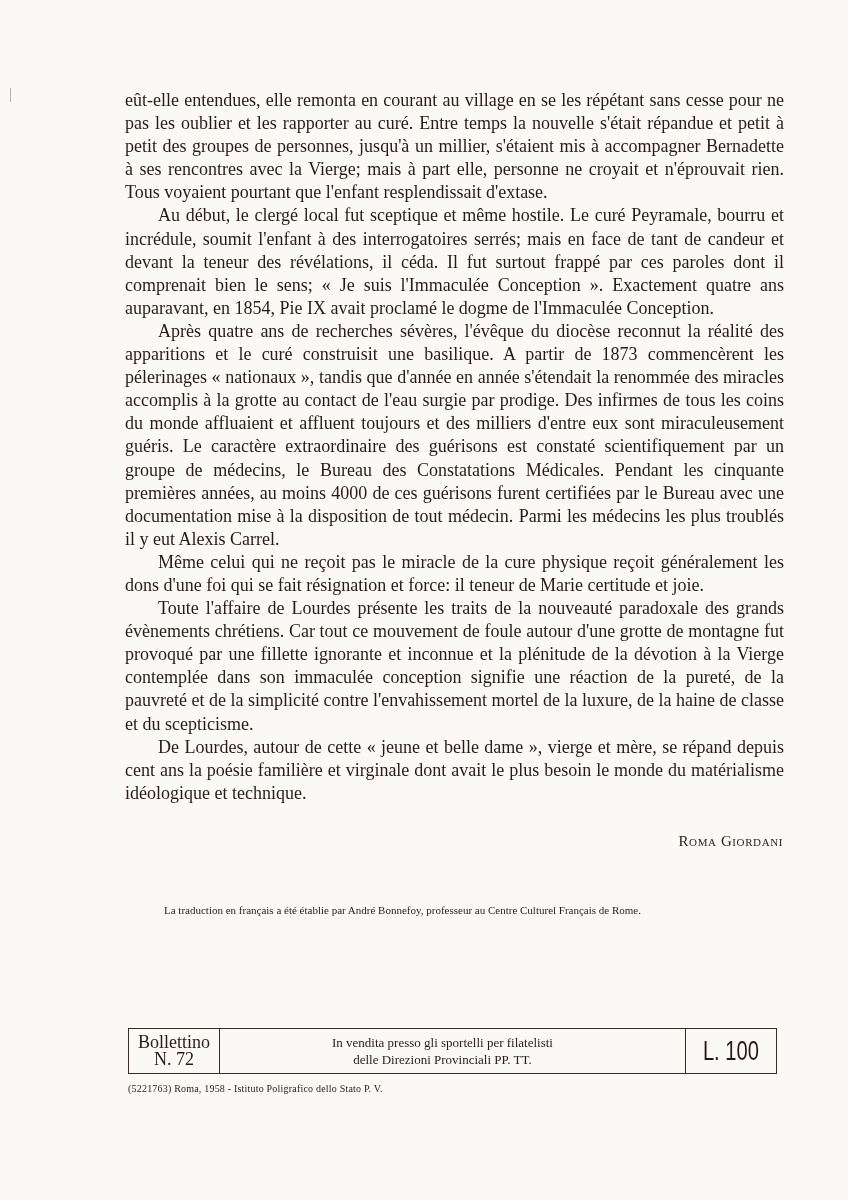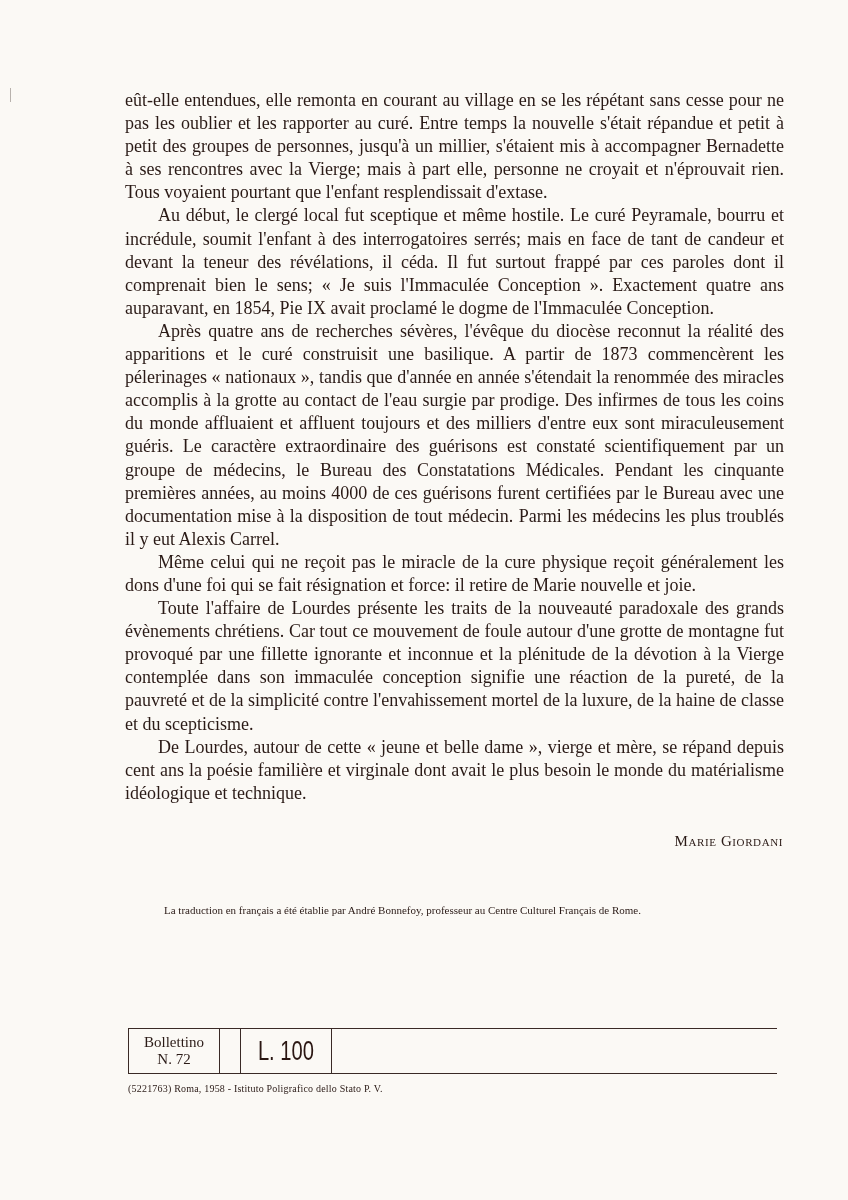--- a/index.html
+++ b/index.html
@@ -36,21 +36,21 @@
   }
   .footer-box {
     position: absolute; left: 128px; top: 1028px; width: 649px; height: 44px;
     border-top: 1.5px solid #3a2a26;
     border-bottom: 1.5px solid #3a2a26;
     display: flex; align-items: stretch;
   }
   .footer-box .cell { display: flex; flex-direction: column; justify-content: center; align-items: center; }
   .bulletin-cell {
     width: 90px; border-left: 1.2px solid #3a2a26; border-right: 1.2px solid #3a2a26;
-    font-size: 15px; line-height: 17px;
+    font-size: 18px; line-height: 17px;
   }
   .sale-cell {
     flex: 1; font-size: 13px; line-height: 17px; text-align: center;
   }
   .price-wrap {
     width: 90px; border-left: 1.2px solid #3a2a26; border-right: 1.2px solid #3a2a26;
     display: flex; align-items: center; justify-content: center;
     margin-left: 20px;
   }
   .price-wrap span {
@@ -65,32 +65,36 @@
 </style>
 </head>
 <body>
 
 <div class="page-mark"></div>
 
 <div class="body-text">
   <p class="first">eût-elle entendues, elle remonta en courant au village en se les répétant sans cesse pour ne pas les oublier et les rapporter au curé. Entre temps la nouvelle s'était répandue et petit à petit des groupes de personnes, jusqu'à un millier, s'étaient mis à accompagner Bernadette à ses rencontres avec la Vierge; mais à part elle, personne ne croyait et n'éprouvait rien. Tous voyaient pourtant que l'enfant resplendissait d'extase.</p>
   <p>Au début, le clergé local fut sceptique et même hostile. Le curé Peyramale, bourru et incrédule, soumit l'enfant à des interrogatoires serrés; mais en face de tant de can­deur et devant la teneur des révélations, il céda. Il fut surtout frappé par ces paroles dont il comprenait bien le sens; « Je suis l'Immaculée Conception ». Exactement quatre ans auparavant, en 1854, Pie IX avait proclamé le dogme de l'Immaculée Conception.</p>
   <p>Après quatre ans de recherches sévères, l'évêque du diocèse reconnut la réalité des apparitions et le curé construisit une basilique. A partir de 1873 commencèrent les pélerinages « nationaux », tandis que d'année en année s'étendait la renommée des miracles accomplis à la grotte au contact de l'eau surgie par prodige. Des infirmes de tous les coins du monde affluaient et affluent toujours et des milliers d'entre eux sont miraculeusement guéris. Le caractère extraordinaire des guérisons est constaté scientifi­quement par un groupe de médecins, le Bureau des Constatations Médicales. Pendant les cinquante premières années, au moins 4000 de ces guérisons furent certifiées par le Bureau avec une documentation mise à la disposition de tout médecin. Parmi les mé­decins les plus troublés il y eut Alexis Carrel.</p>
-  <p>Même celui qui ne reçoit pas le miracle de la cure physique reçoit généralement les dons d'une foi qui se fait résignation et force: il retire de Marie nouvelle et joie.</p>
+  <p>Même celui qui ne reçoit pas le miracle de la cure physique reçoit généralement les dons d'une foi qui se fait résignation et force: il teneur de Marie certitude et joie.</p>
   <p>Toute l'affaire de Lourdes présente les traits de la nouveauté paradoxale des grands évènements chrétiens. Car tout ce mouvement de foule autour d'une grotte de mon­tagne fut provoqué par une fillette ignorante et inconnue et la plénitude de la dé­votion à la Vierge contemplée dans son immaculée conception signifie une réaction de la pureté, de la pauvreté et de la simplicité contre l'envahissement mortel de la luxure, de la haine de classe et du scepticisme.</p>
   <p>De Lourdes, autour de cette « jeune et belle dame », vierge et mère, se répand depuis cent ans la poésie familière et virginale dont avait le plus besoin le monde du matérialisme idéologique et technique.</p>
 </div>
 
-<div class="signature">Marie Giordani</div>
+<div class="signature">Roma Giordani</div>
 
 <div class="translation-note">La traduction en français a été établie par André Bonnefoy, professeur au Centre Culturel Fran­çais de Rome.</div>
 
 <div class="footer-box">
   <div class="cell bulletin-cell">
     <span>Bollettino</span>
     <span>N. 72</span>
+  </div>
+  <div class="cell sale-cell">
+    <span>In vendita presso gli sportelli per filatelisti</span>
+    <span>delle Direzioni Provinciali PP. TT.</span>
   </div>
   <div class="price-wrap">
     <span>L. 100</span>
   </div>
 </div>
 
 <div class="imprint">(5221763) Roma, 1958 - Istituto Poligrafico dello Stato P. V.</div>
 
 </body></html>

